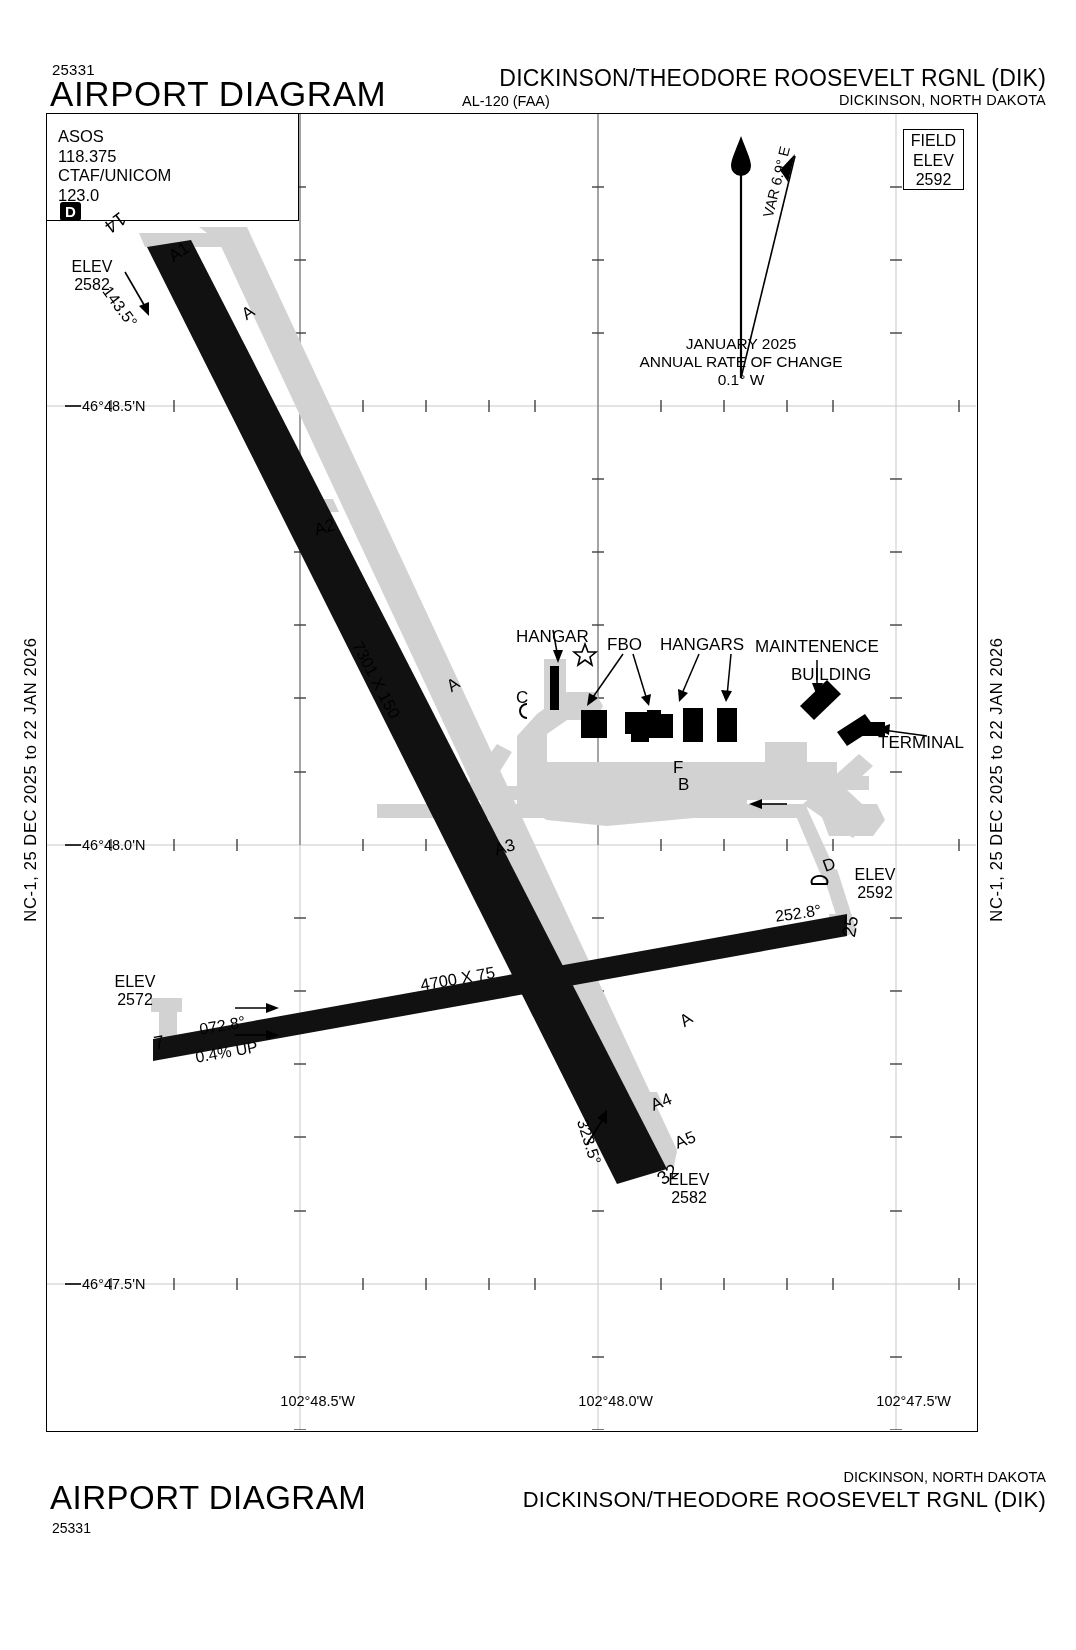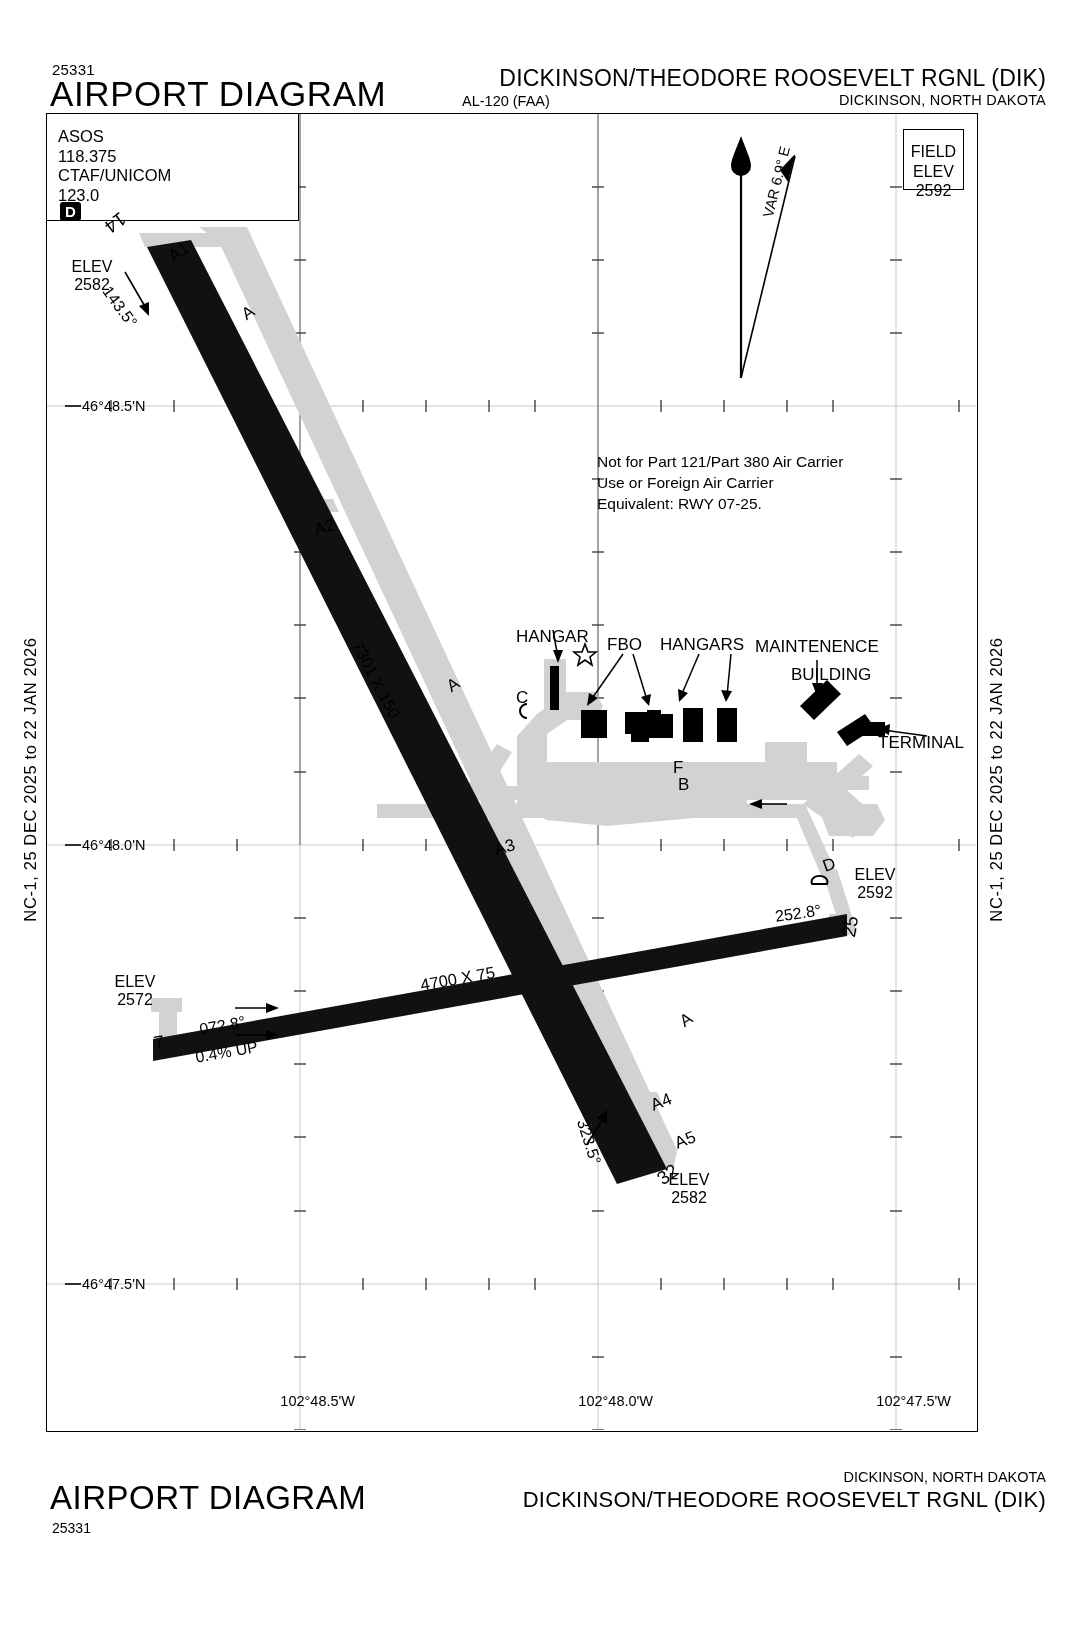--- a/index.html
+++ b/index.html
@@ -116,21 +116,21 @@
   }
   .field-elev-box {
     left: 903px; top: 129px;
     width: 61px; height: 61px;
     border: 1.8px solid #000;
     box-sizing: border-box;
     background: #fff;
     text-align: center;
     font-size: 16px;
     line-height: 19.5px;
-    padding-top: 12px;
+    padding-top: 1px;
   }
 
   
   .mt { font-size: 16px; white-space: nowrap; }
   .mt-lbl { font-size: 17px; white-space: nowrap; }
   .ctr { text-align: center; }
 
   .varinfo {
     left: 596px; top: 335px;
     width: 290px; text-align: center;
@@ -411,26 +411,26 @@
   </div>
   <div class="abs dbox nosel">D</div>
 
   <div class="abs field-elev-box nosel">
     <div>FIELD</div>
     <div>ELEV</div>
     <div>2592</div>
   </div>
 
   <div class="abs nosel rot" style="left:760px; top:215px; transform: rotate(-76deg); font-size:14.5px;">VAR 6.9° E</div>
-
-  <div class="abs note-block nosel">
-    <div>Not for Part 121/Part 380 Air Carrier</div>
-    <div>Use or Foreign Air Carrier</div>
-    <div>Equivalent: RWY 07-25.</div>
+  <div class="abs varinfo nosel">
+    <div>JANUARY 2025</div>
+    <div>ANNUAL RATE OF CHANGE</div>
+    <div>0.1° W</div>
   </div>
+
 
 
   <div class="abs mt-lbl nosel" style="left:516px; top:627px;">HANGAR</div>
   <div class="abs mt-lbl nosel" style="left:607px; top:635px;">FBO</div>
   <div class="abs mt-lbl nosel" style="left:660px; top:635px;">HANGARS</div>
   <div class="abs mt-lbl nosel" style="left:755px; top:637px;">MAINTENENCE</div>
   <div class="abs mt-lbl nosel" style="left:791px; top:665px;">BUILDING</div>
   <div class="abs mt-lbl nosel" style="left:878px; top:733px;">TERMINAL</div>
 
   <div class="abs nosel rot" style="left:130px; top:225px; transform: rotate(-216.5deg); font-size:19px; font-weight:500;">14</div>

